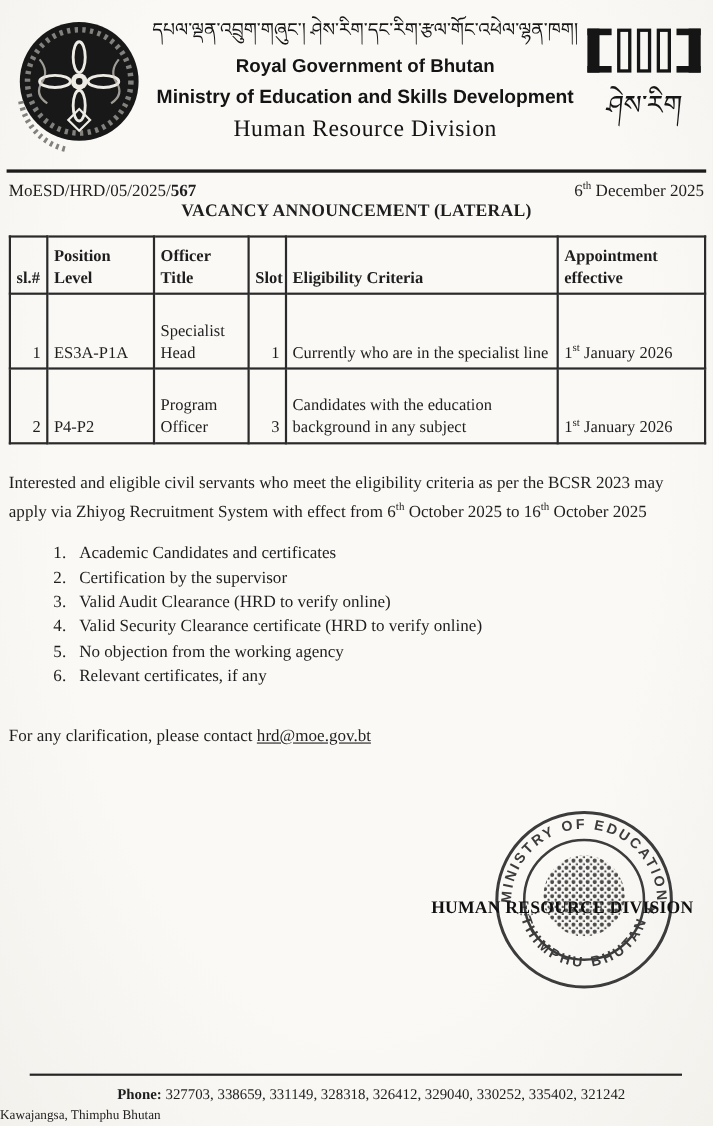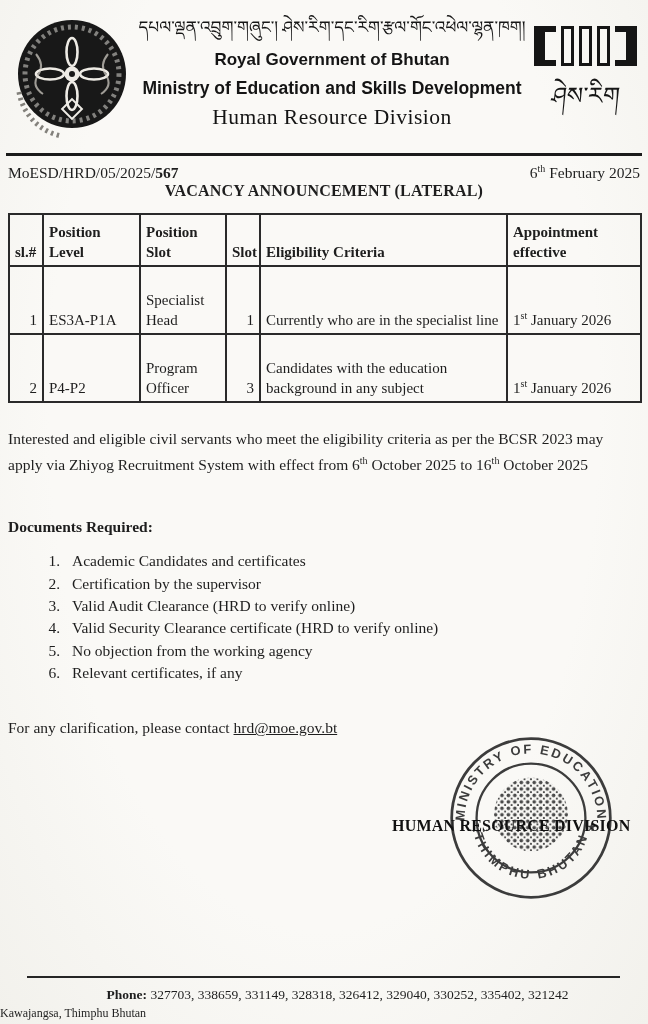--- a/index.html
+++ b/index.html
@@ -119,40 +119,40 @@
         <div class="mlogo-bracket-r"></div>
       </div>
       <div class="mlogo-text">ཤེས་རིག</div>
     </div>
   </div>
 
   <div class="header-rule"></div>
 
   <div class="ref-row">
     <div><span>MoESD/HRD/05/2025/</span><span class="ref-bold">567</span></div>
-    <div><span>6</span><sup>th</sup><span> February 2025</span></div>
+    <div><span>6</span><sup>th</sup><span> December 2025</span></div>
   </div>
 
   <div class="doc-title">VACANCY ANNOUNCEMENT (LATERAL)</div>
 
 
   <table class="vac">
     <colgroup>
       <col style="width:34px">
         <col style="width:97px">
         <col style="width:86px">
       <col style="width:34px">
         <col style="width:247px">
         <col style="width:134px">
     </colgroup>
     <tbody>
         <tr>
       <th>sl.#</th>
       <th>Position Level</th>
-      <th>Position Slot</th>
+      <th>Officer Title</th>
       <th>Slot</th>
       <th>Eligibility Criteria</th>
       <th>Appointment effective</th>
     </tr>
     <tr>
       <td class="num">1</td>
       <td>ES3A-P1A</td>
       <td>Specialist Head</td>
       <td class="num">1</td>
       <td>Currently who are in the specialist line</td>
@@ -164,21 +164,20 @@
       <td>Program Officer</td>
       <td class="num">3</td>
       <td>Candidates with the education background in any subject</td>
       <td><span>1</span><sup>st</sup><span> January 2026</span></td>
     </tr>
   </tbody>
     </table>
 
   <div class="apply-par"><span>Interested and eligible civil servants who meet the eligibility criteria as per the BCSR 2023 may apply via Zhiyog Recruitment System with effect from 6</span><sup>th</sup><span> October 2025 to 16</span><sup>th</sup><span> October 2025</span></div>
 
-  <div class="docs-heading">Documents Required:</div>
   <ol class="docs-list">
     <li>Academic Candidates and certificates</li>
     <li>Certification by the supervisor</li>
     <li>Valid Audit Clearance (HRD to verify online)</li>
     <li>Valid Security Clearance certificate (HRD to verify online)</li>
     <li>No objection from the working agency</li>
     <li>Relevant certificates, if any</li>
   </ol>
 
   <div class="contact-line"><span>For any clarification, please contact </span><a href="#" class="email-link">hrd@moe.gov.bt</a></div>

